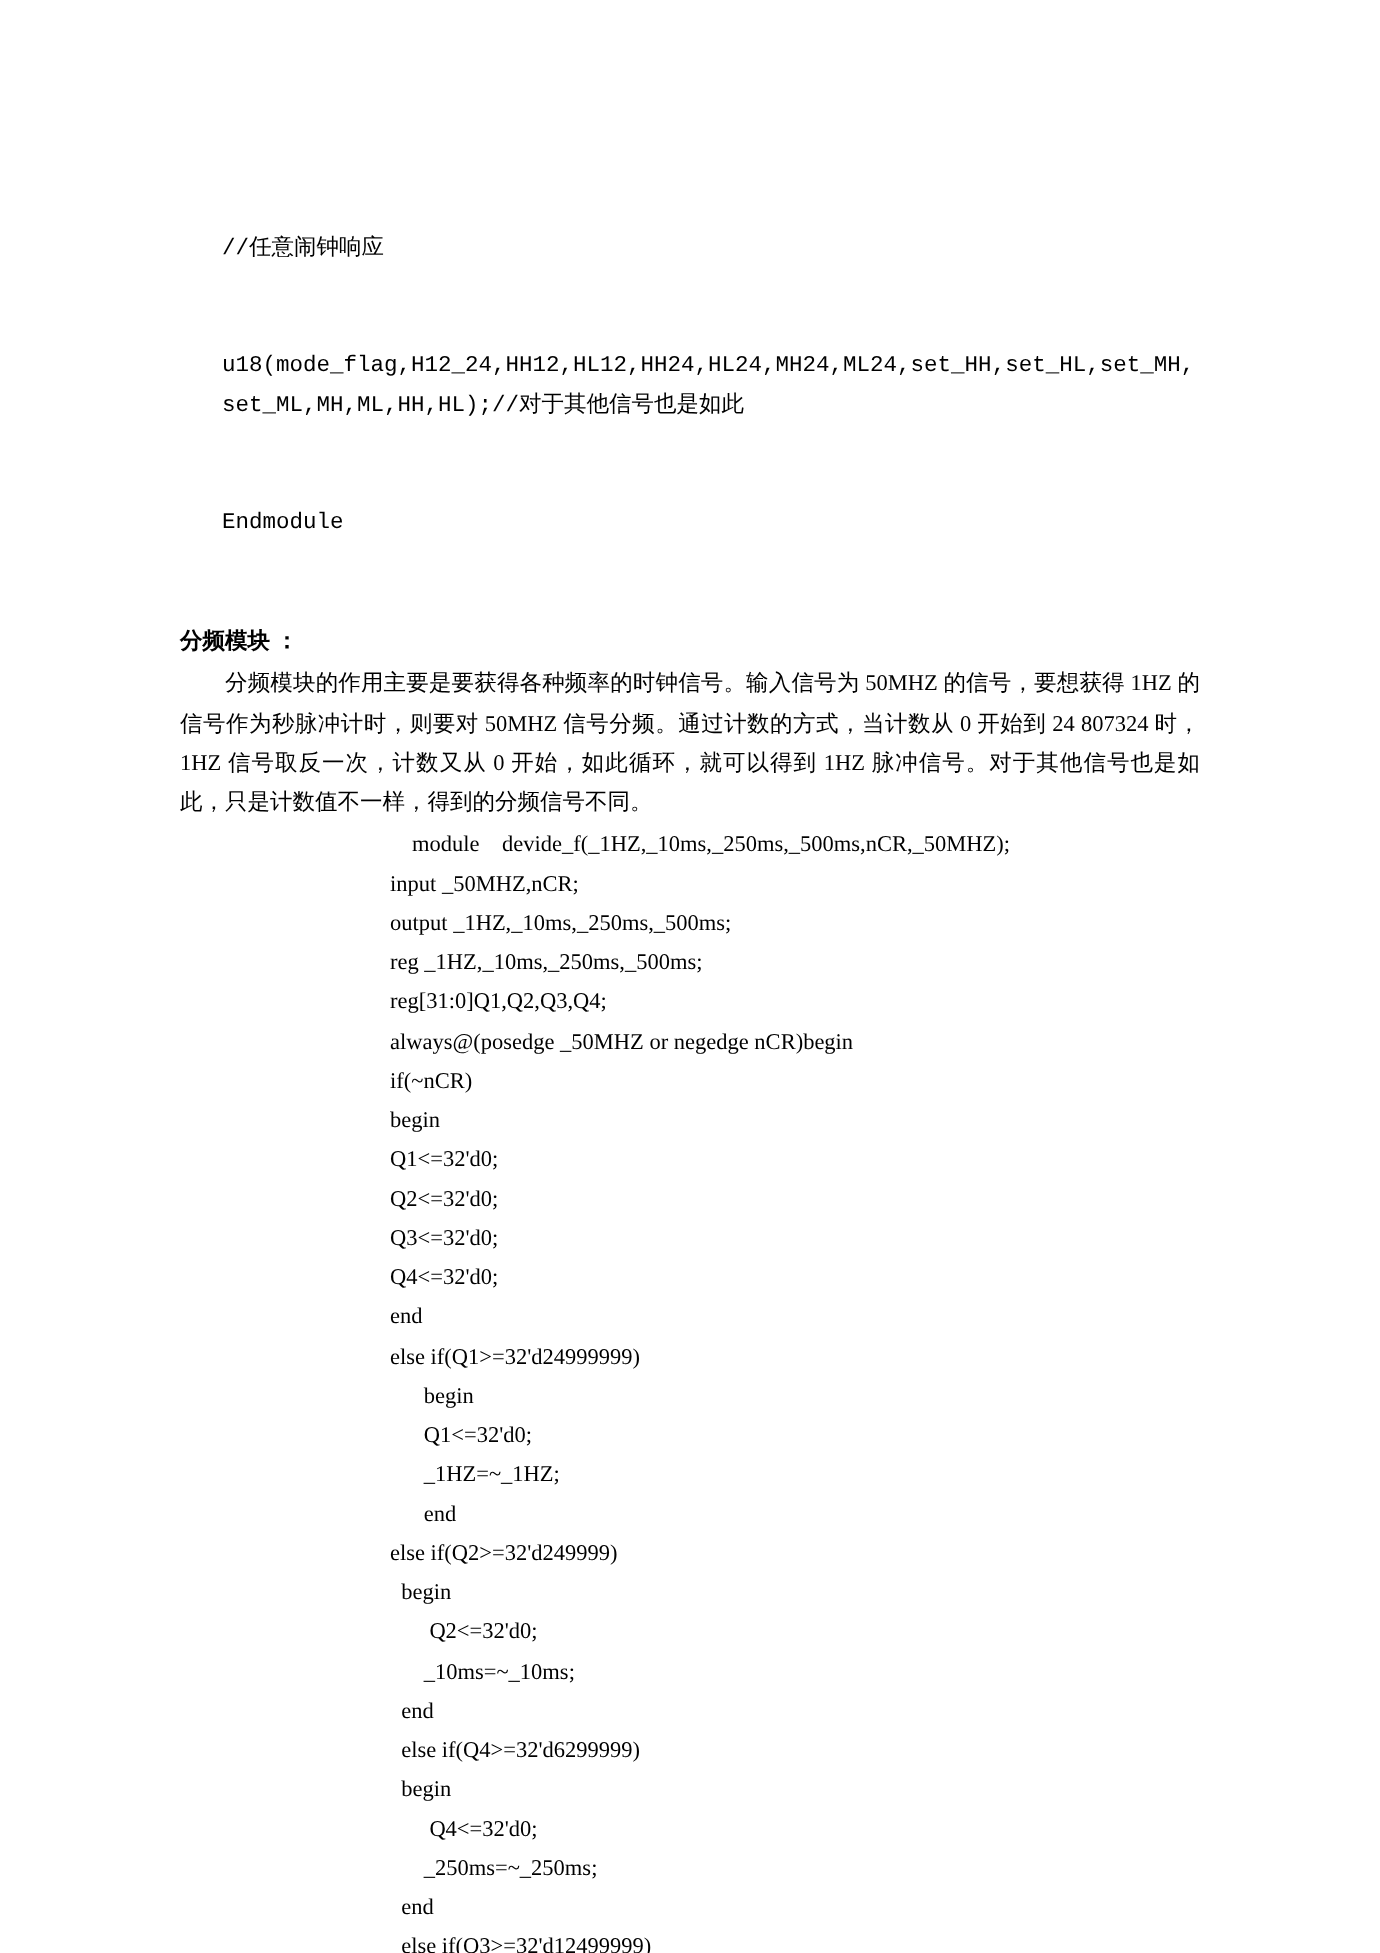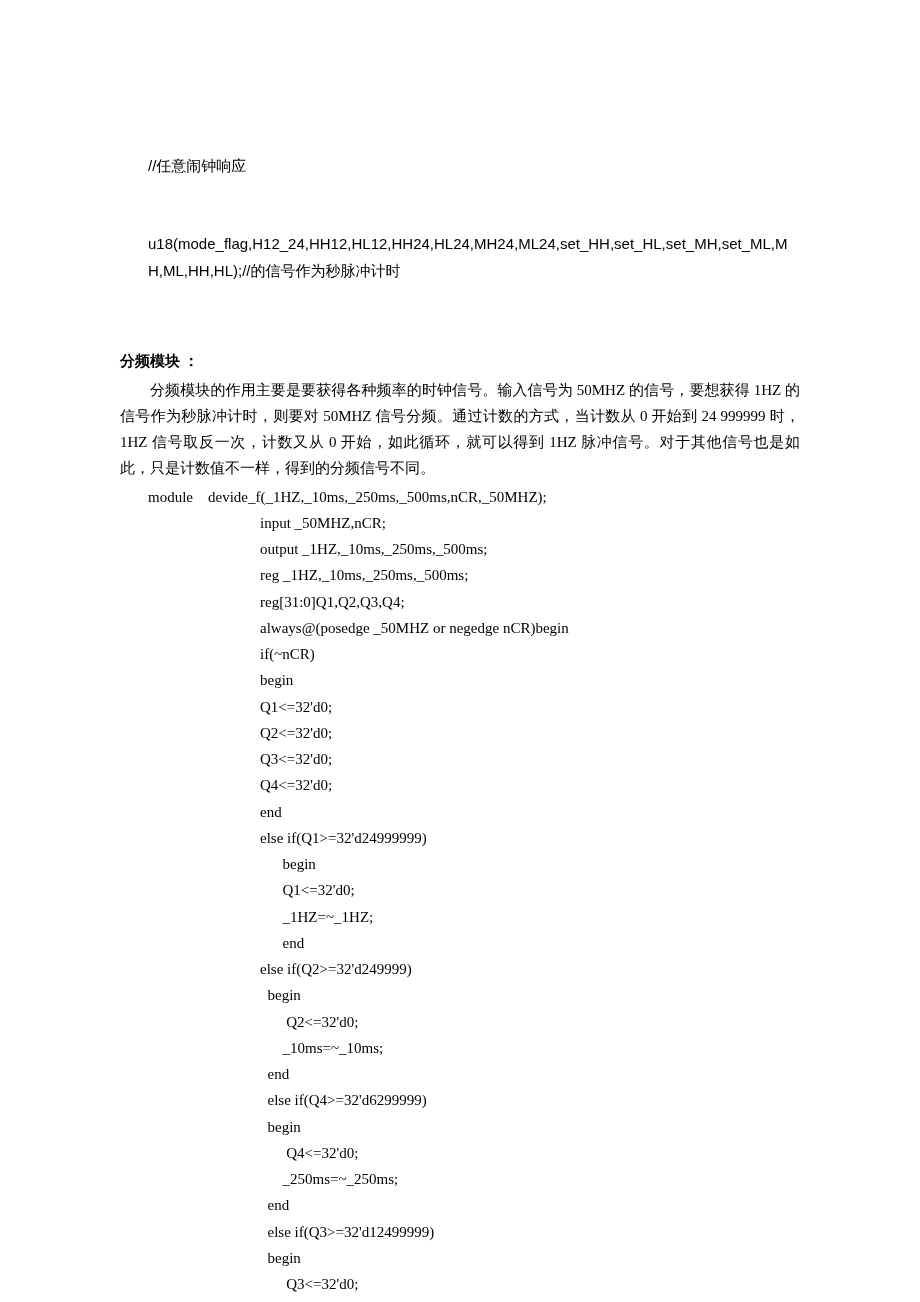--- a/index.html
+++ b/index.html
@@ -12,62 +12,64 @@
     color: #000000;
   }
   .page {
     width: 920px;
     min-height: 1302px;
     box-sizing: border-box;
     padding: 100px 120px 60px 120px;
     background: #ffffff;
   }
   .code-block {
-    font-family: Liberation Sans, sans-serif;
+    font-family: Liberation Mono, monospace;
     white-space: pre-wrap;
     word-break: break-all;
     margin-left: 28px;
   }
   .heading {
     font-family: "SimSun", serif;
     font-weight: bold;
-    margin-top: 12px;
+    margin-top: 0;
     margin-bottom: 2px;
   }
   .para {
     margin: 0 0 2px 0;
     text-indent: 2em;
     text-align: justify;
   }
   .code-inner {
     font-family: "Times New Roman", "SimSun", serif;
     white-space: pre;
     margin-left: 140px;
     line-height: 1.75;
   }
   .code-inner2 {
     font-family: "Times New Roman", "SimSun", serif;
     white-space: pre;
     margin-left: 28px;
     line-height: 1.75;
+    text-align: center;
   }
 </style>
 </head>
 <body>
 
 <div class="page">
 
   <div class="code-block">
     <div>//任意闹钟响应</div>
-    <div>u18(mode_flag,H12_24,HH12,HL12,HH24,HL24,MH24,ML24,set_HH,set_HL,set_MH,set_ML,MH,ML,HH,HL);//的信号作为秒脉冲计时</div>
+    <div>u18(mode_flag,H12_24,HH12,HL12,HH24,HL24,MH24,ML24,set_HH,set_HL,set_MH,set_ML,MH,ML,HH,HL);//对于其他信号也是如此</div>
+    <div>Endmodule</div>
   </div>
 
   <div class="heading">分频模块 ：</div>
 
-  <p class="para">分频模块的作用主要是要获得各种频率的时钟信号。输入信号为 50MHZ 的信号，要想获得 1HZ 的信号作为秒脉冲计时，则要对 50MHZ 信号分频。通过计数的方式，当计数从 0 开始到 24 999999 时，1HZ 信号取反一次，计数又从 0 开始，如此循环，就可以得到 1HZ 脉冲信号。对于其他信号也是如此，只是计数值不一样，得到的分频信号不同。</p>
+  <p class="para">分频模块的作用主要是要获得各种频率的时钟信号。输入信号为 50MHZ 的信号，要想获得 1HZ 的信号作为秒脉冲计时，则要对 50MHZ 信号分频。通过计数的方式，当计数从 0 开始到 24 807324 时，1HZ 信号取反一次，计数又从 0 开始，如此循环，就可以得到 1HZ 脉冲信号。对于其他信号也是如此，只是计数值不一样，得到的分频信号不同。</p>
 
   <div class="code-inner2">module    devide_f(_1HZ,_10ms,_250ms,_500ms,nCR,_50MHZ);</div>
   <div class="code-inner">input _50MHZ,nCR;
 output _1HZ,_10ms,_250ms,_500ms;
 reg _1HZ,_10ms,_250ms,_500ms;
 reg[31:0]Q1,Q2,Q3,Q4;
 always@(posedge _50MHZ or negedge nCR)begin
 if(~nCR)
 begin
 Q1&lt;=32'd0;

